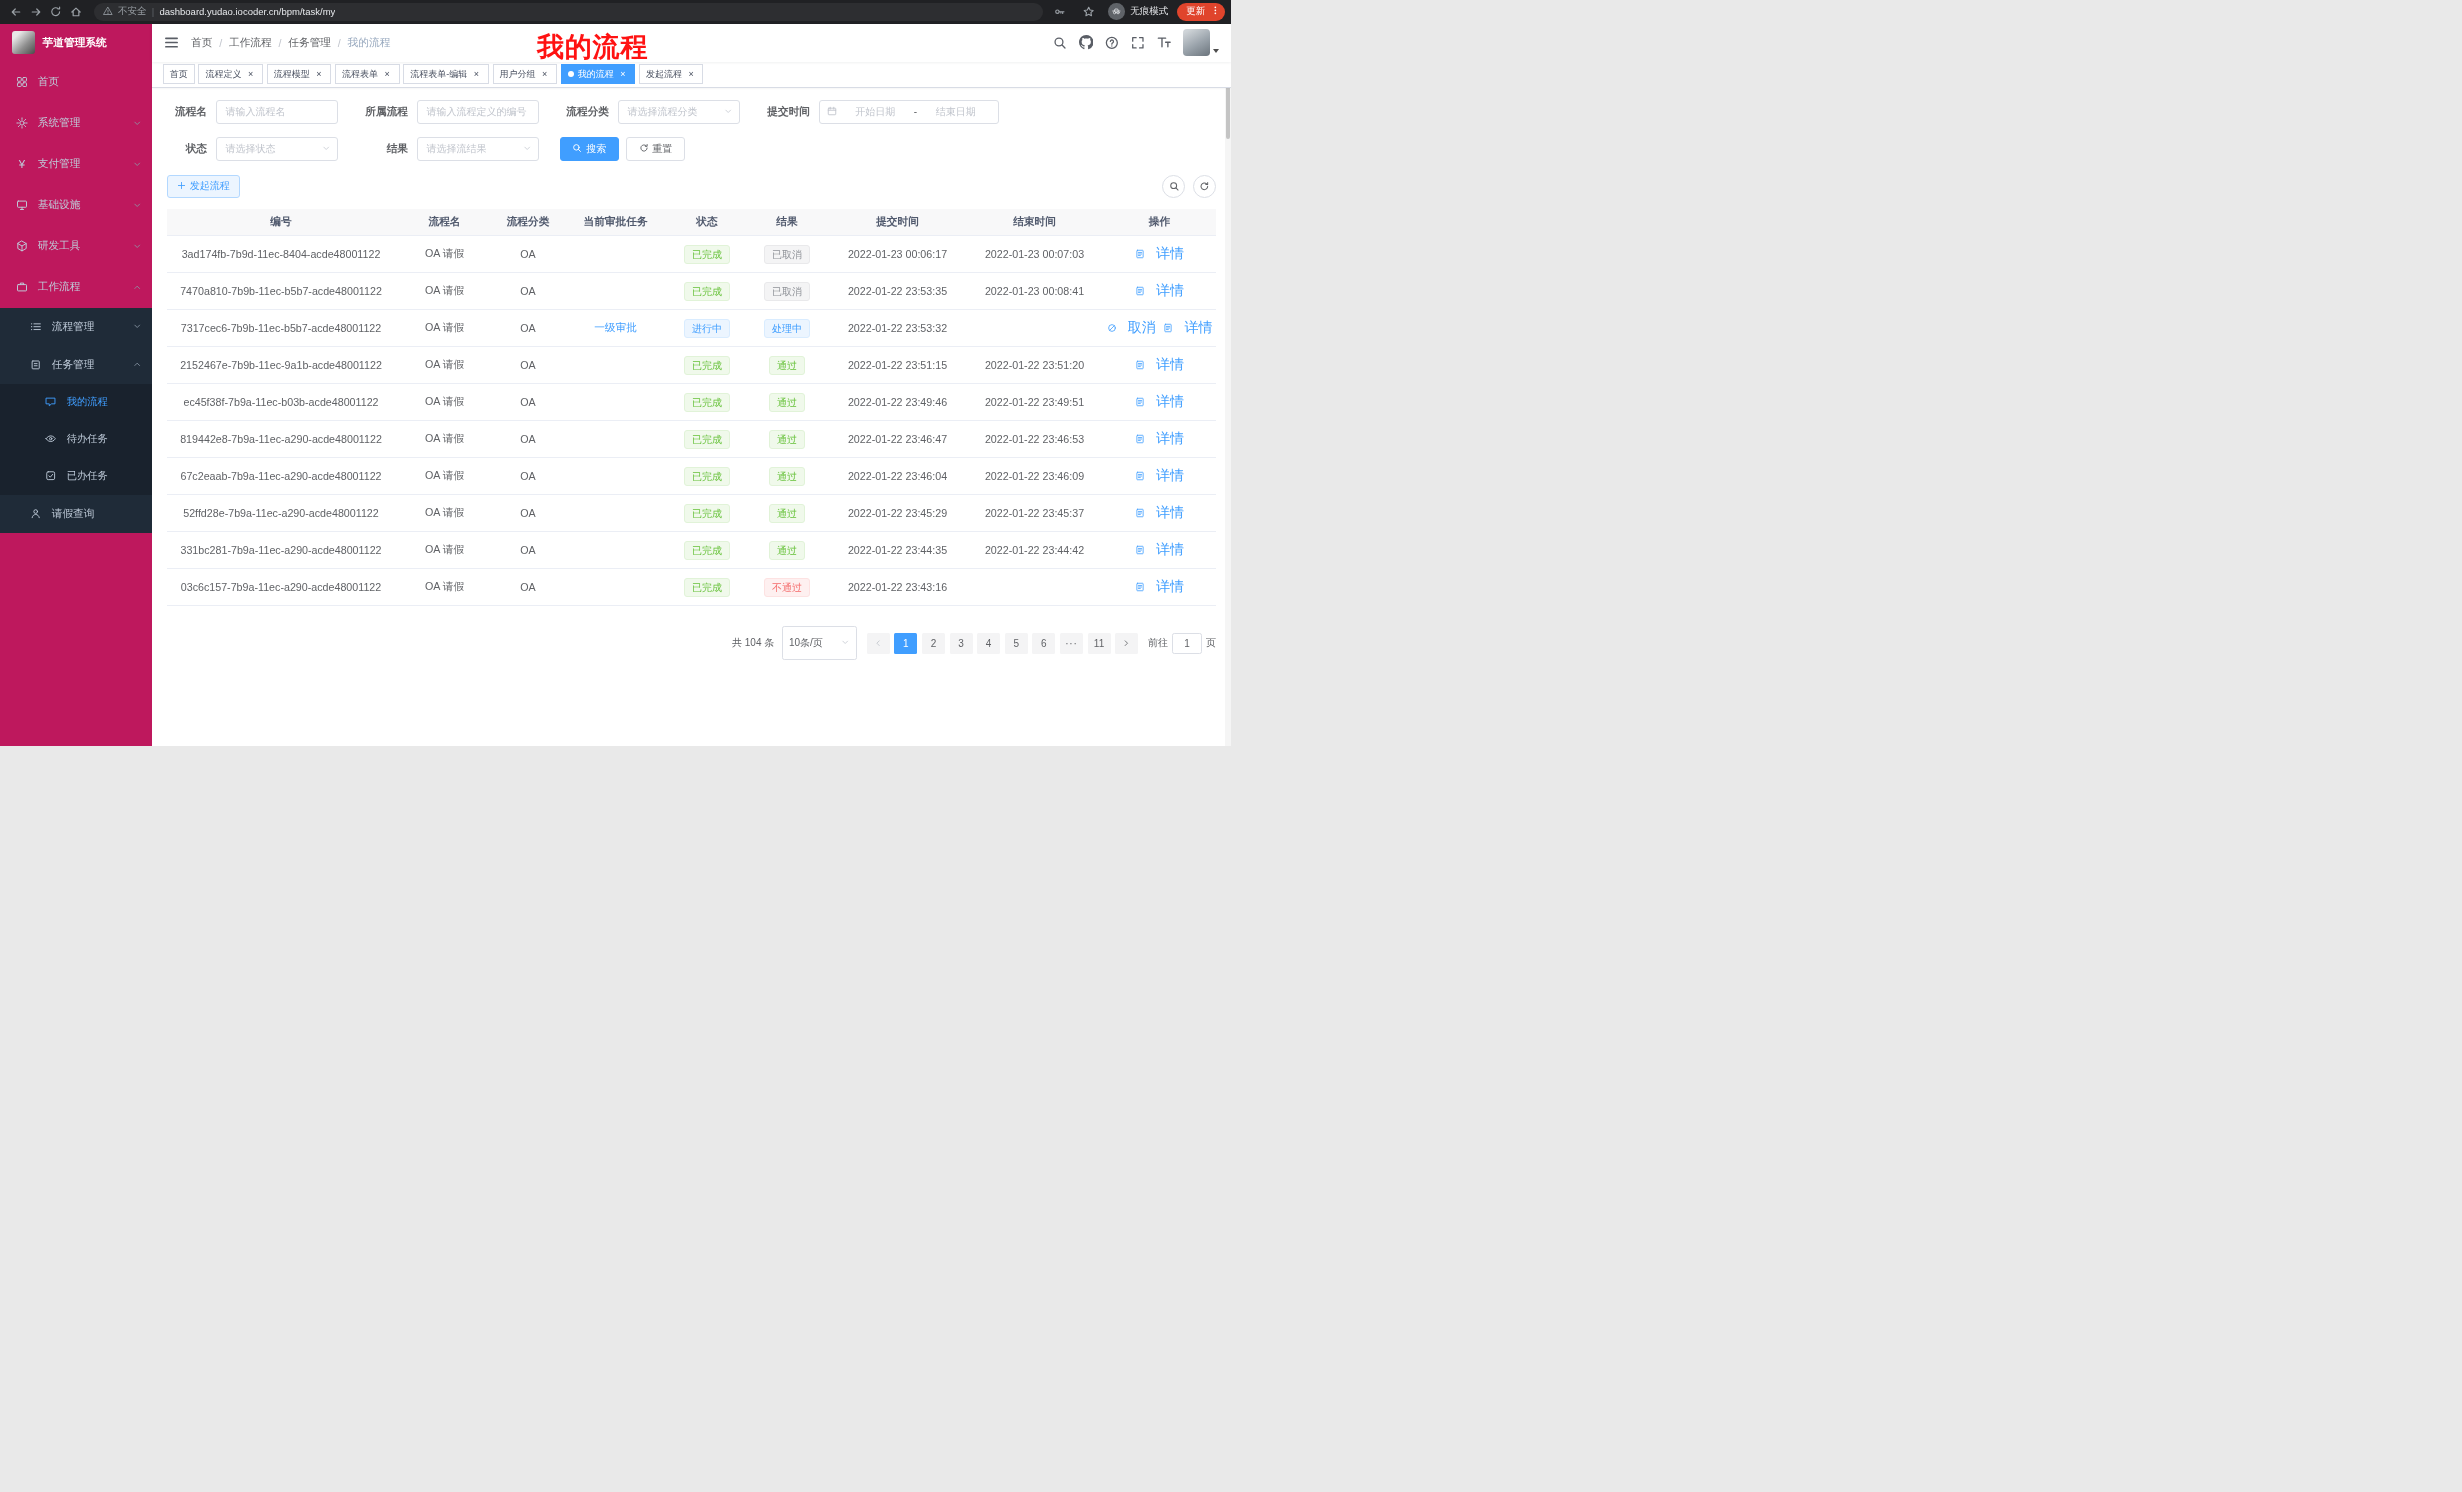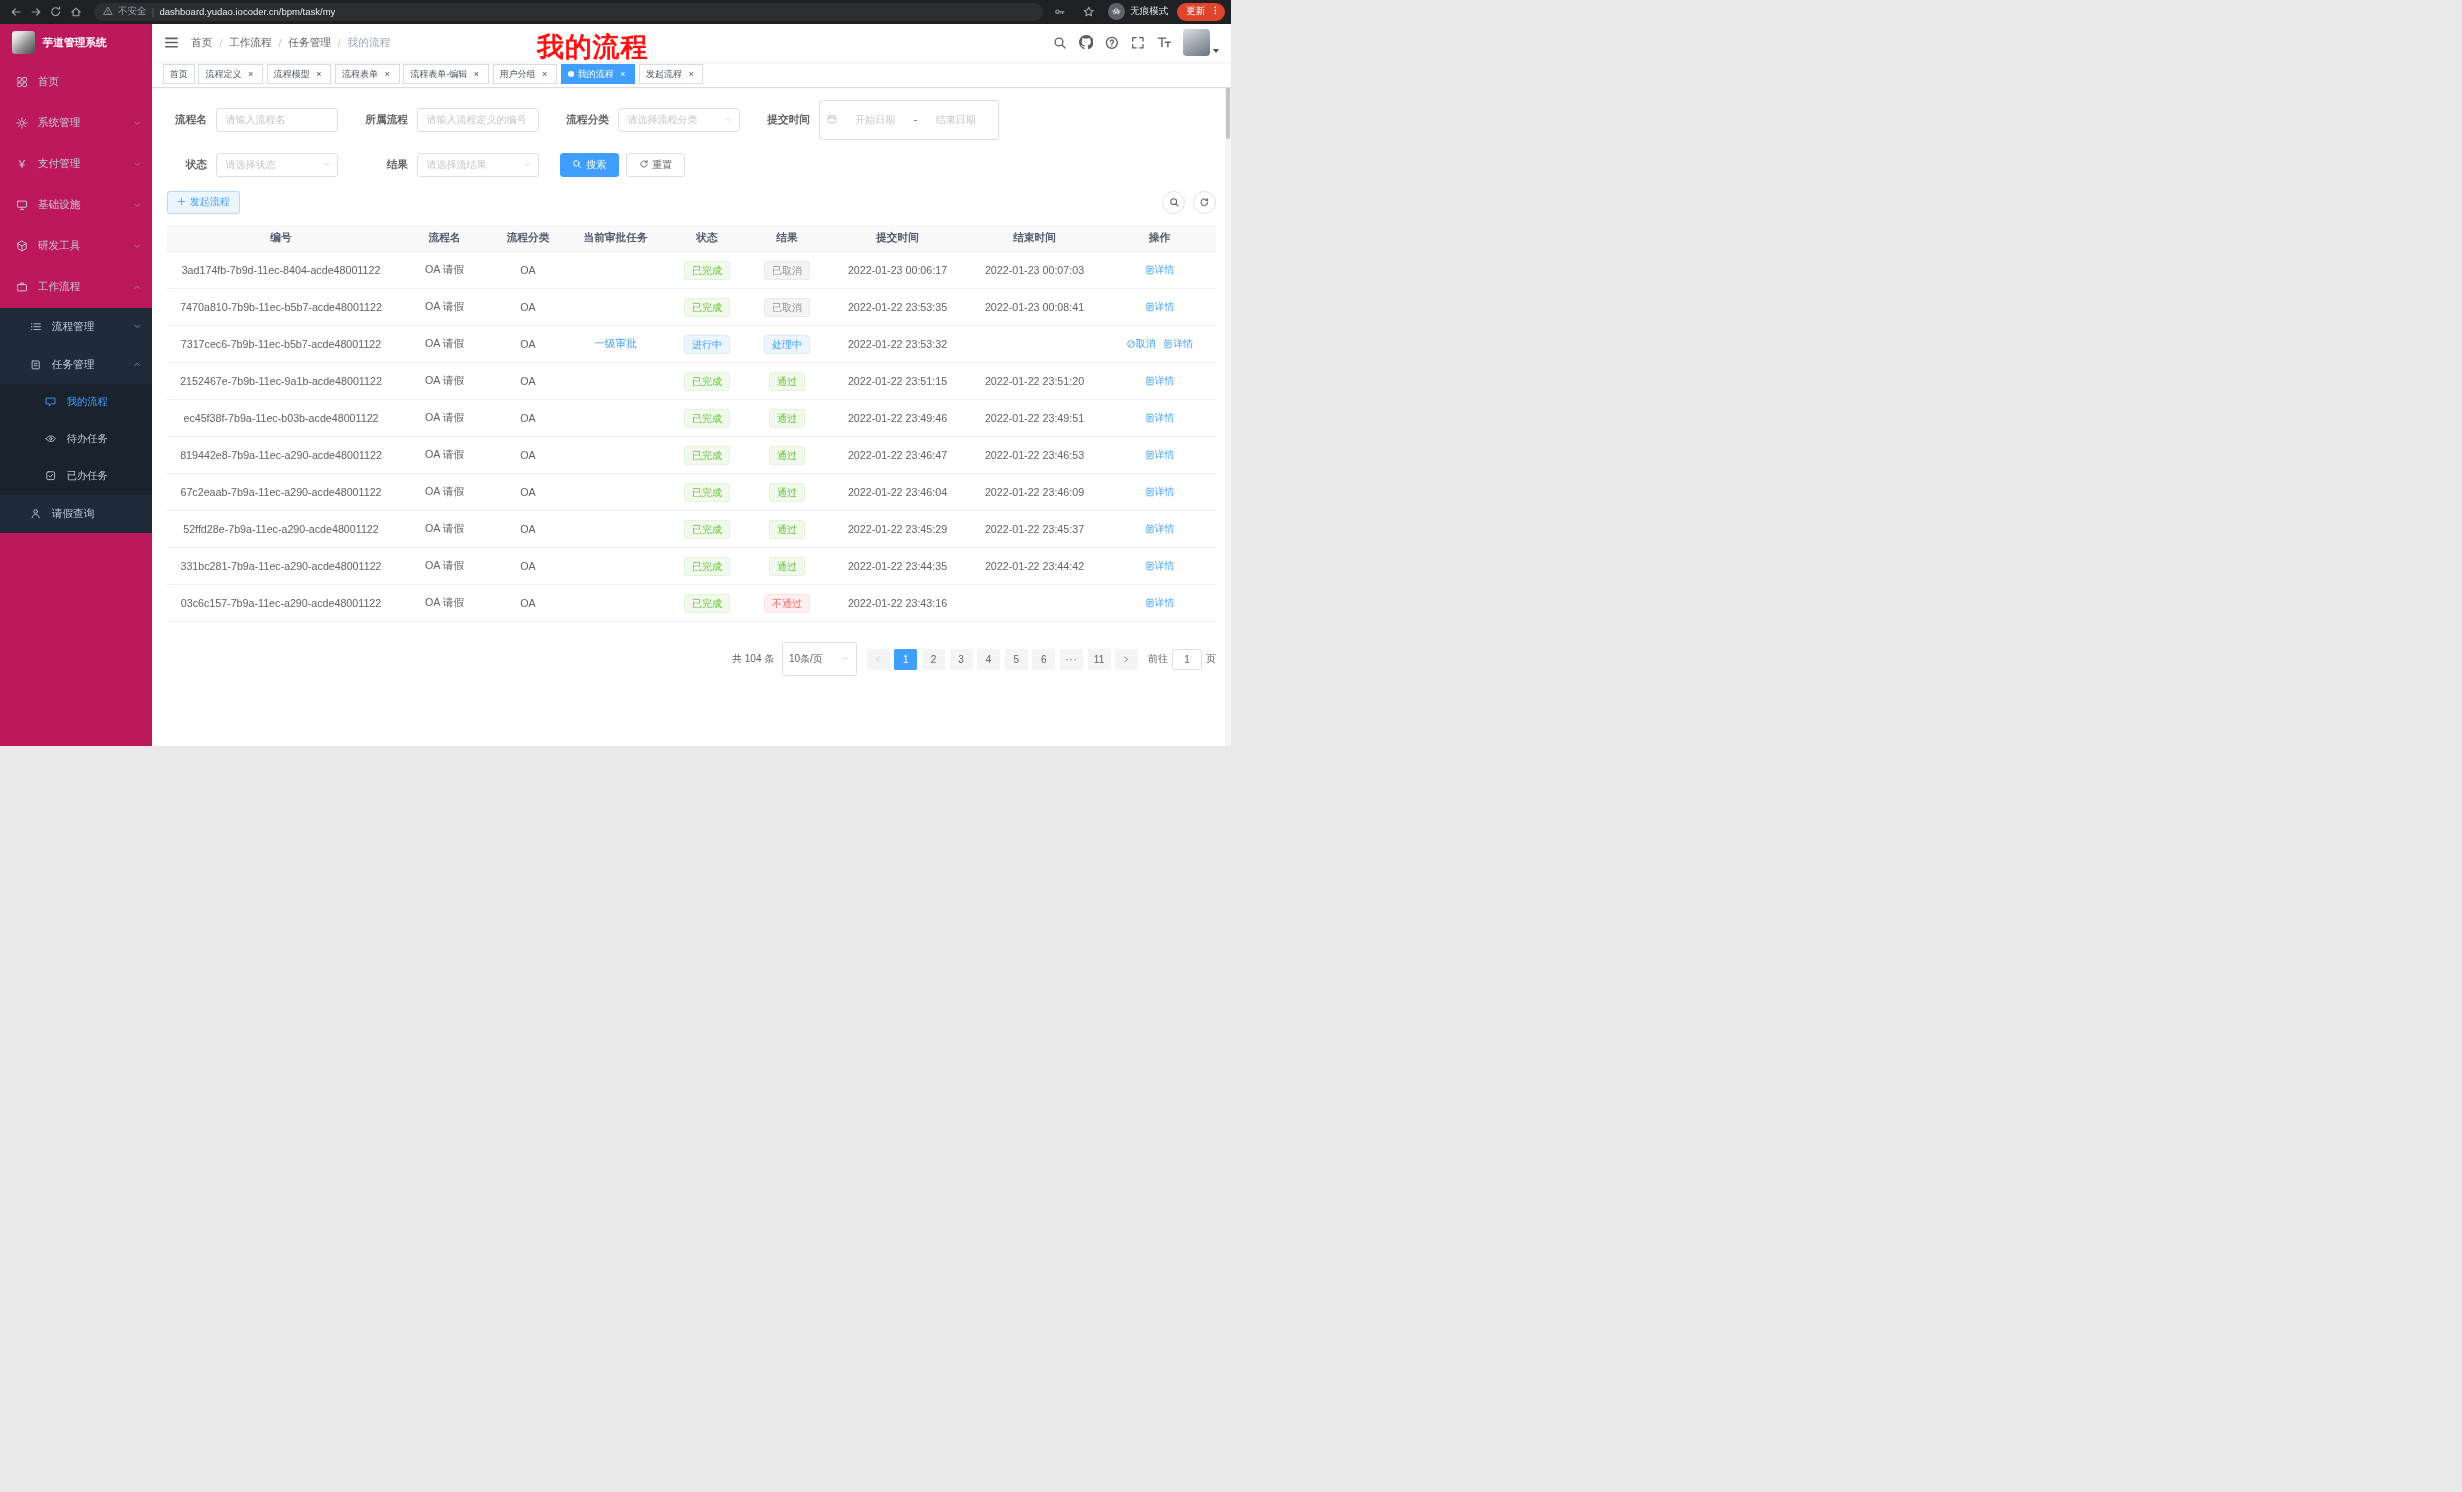--- a/index.html
+++ b/index.html
@@ -73,21 +73,21 @@
   .content { flex:1; padding:12px 15px; position:relative; background:#fff; }
 
   .filter-row { display:flex; align-items:center; margin-bottom:13.7px; }
   .fgroup { display:flex; align-items:center; margin-right:21px; }
   .flabel { font-size:10.7px; font-weight:700; color:#606266; margin-right:9px; text-align:right; white-space:nowrap; }
   .w52 { width:40px; } .w64 { width:49px; }
   .finput { width:122px; height:24px; border:0.8px solid #dcdfe6; border-radius:3px; padding:0 8.4px; font-size:10px; color:#606266; outline:none; }
   .finput::placeholder { color:#c0c4cc; }
   .fselect { width:122px; height:24px; border:0.8px solid #dcdfe6; border-radius:3px; padding:0 6.8px 0 8.4px; font-size:10px; color:#c0c4cc; display:flex; align-items:center; justify-content:space-between; cursor:pointer; background:#fff; }
   .fselect svg, .daterange svg { stroke:#c0c4cc; fill:none; stroke-width:1.4; stroke-linecap:round; stroke-linejoin:round; flex-shrink:0; }
-  .daterange { width:180px; height:40px; border:0.8px solid #dcdfe6; border-radius:3px; display:flex; align-items:center; padding:0 6.8px; font-size:10px; color:#c0c4cc; gap:3px; cursor:pointer; background:#fff; }
+  .daterange { width:180px; height:24px; border:0.8px solid #dcdfe6; border-radius:3px; display:flex; align-items:center; padding:0 6.8px; font-size:10px; color:#c0c4cc; gap:3px; cursor:pointer; background:#fff; }
   .daterange .dr { flex:1; text-align:center; white-space:nowrap; }
   .daterange .drsep { color:#606266; }
 
   .btn { height:24px; padding:0 11.4px; border-radius:3px; font-size:10px; display:inline-flex; align-items:center; gap:3.8px; cursor:pointer; border:0.8px solid #dcdfe6; background:#fff; color:#606266; white-space:nowrap; }
   .btn svg { stroke:currentColor; fill:none; stroke-width:1.5; stroke-linecap:round; stroke-linejoin:round; }
   .btn-primary { background:#409EFF; border-color:#409EFF; color:#fff; }
   .btn-plain { background:#ecf5ff; border-color:#b3d8ff; color:#409EFF; height:23px; padding:0 9px; }
   .mr10 { margin-right:7.6px; }
 
   .toolbar { display:flex; align-items:center; margin-bottom:10.7px; }
@@ -100,21 +100,21 @@
   .grid td { height:37px; border-bottom:0.8px solid #ebeef5; text-align:center; white-space:nowrap; overflow:hidden; }
   .col-id{width:228px}.col-name{width:99px}.col-cat{width:68px}.col-task{width:107px}.col-status{width:76px}.col-result{width:84px}.col-sub{width:137px}.col-end{width:137px}.col-ops{width:113px}
 
   .tag { display:inline-block; height:19px; line-height:17.5px; padding:0 6.8px; border-radius:3px; font-size:10px; border:0.8px solid transparent; }
   .tag-success { color:#67c23a; background:#f0f9eb; border-color:#e1f3d8; }
   .tag-info { color:#909399; background:#f4f4f5; border-color:#e9e9eb; }
   .tag-primary { color:#409EFF; background:#ecf5ff; border-color:#d9ecff; }
   .tag-danger { color:#f56c6c; background:#fef0f0; border-color:#fde2e2; }
 
   .task-link { color:#409EFF; cursor:pointer; }
-  .link { color:#409EFF; cursor:pointer; font-size:10px; display:inline-flex; align-items:center; gap:0; margin:0 3.8px; }
+  .link { color:#409EFF; cursor:pointer; font-size:14px; display:inline-flex; align-items:center; gap:11px; margin:0 3.8px; }
   .link svg { stroke:currentColor; fill:none; stroke-width:1.3; stroke-linecap:round; stroke-linejoin:round; }
 
   .pagination { width:1049px; display:flex; align-items:center; justify-content:flex-end; margin-top:20px; font-size:10px; color:#606266; }
   .ptotal { margin-right:7.6px; }
   .psize { width:75px; height:21px; border:0.8px solid #dcdfe6; border-radius:2.3px; display:flex; align-items:center; justify-content:space-between; padding:16px 6px; color:#606266; cursor:pointer; margin-right:7.6px; background:#fff; }
   .psize svg { stroke:#c0c4cc; fill:none; stroke-width:1.4; stroke-linecap:round; stroke-linejoin:round; }
   .pbtn { min-width:23px; height:21px; background:#f4f4f5; border:none; border-radius:1.5px; display:inline-flex; align-items:center; justify-content:center; font-size:10px; color:#606266; margin:0 2.3px; cursor:pointer; font-family:inherit; }
   .pbtn svg { stroke:currentColor; fill:none; stroke-width:1.6; stroke-linecap:round; stroke-linejoin:round; }
   .pbtn.active { background:#409EFF; color:#fff; }
   .pbtn.disabled { color:#c0c4cc; cursor:default; }

